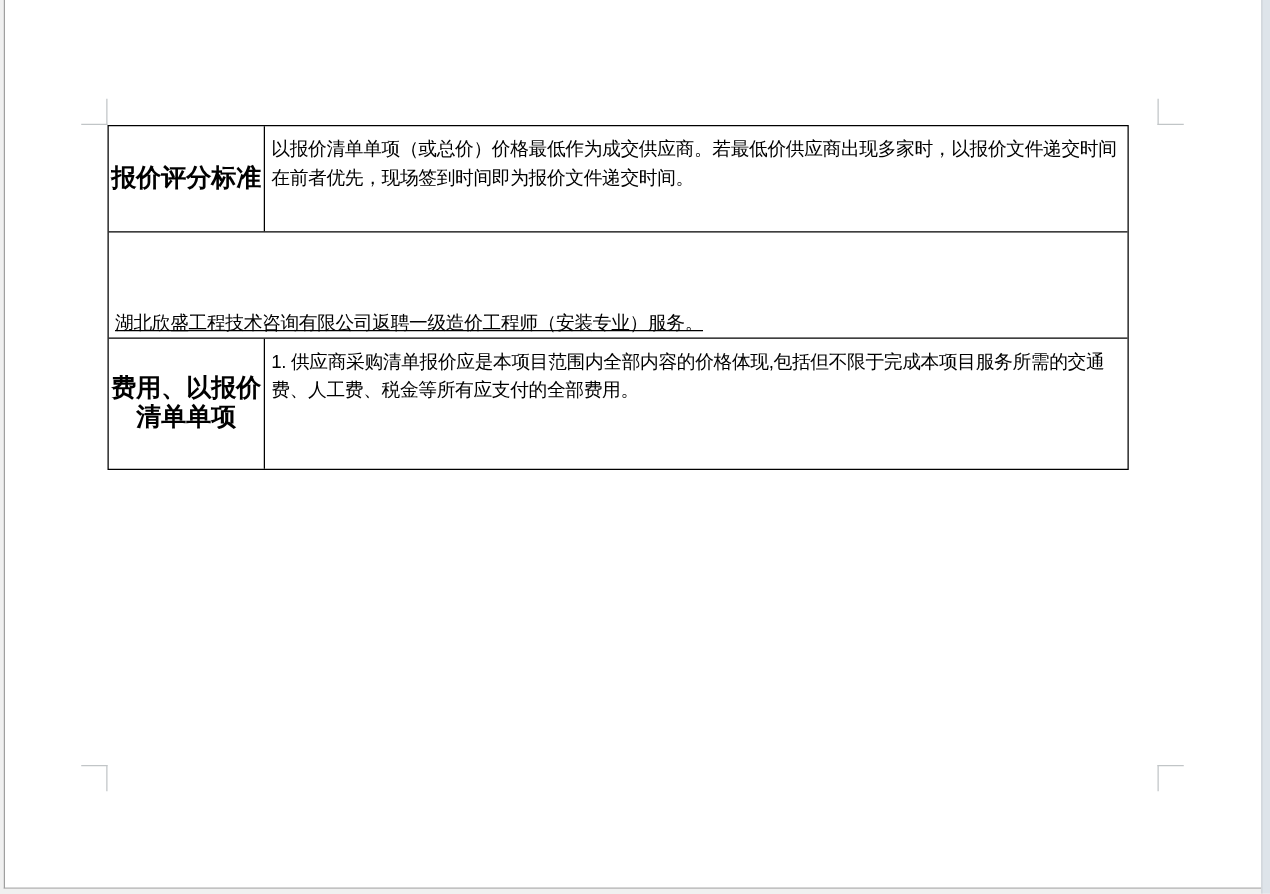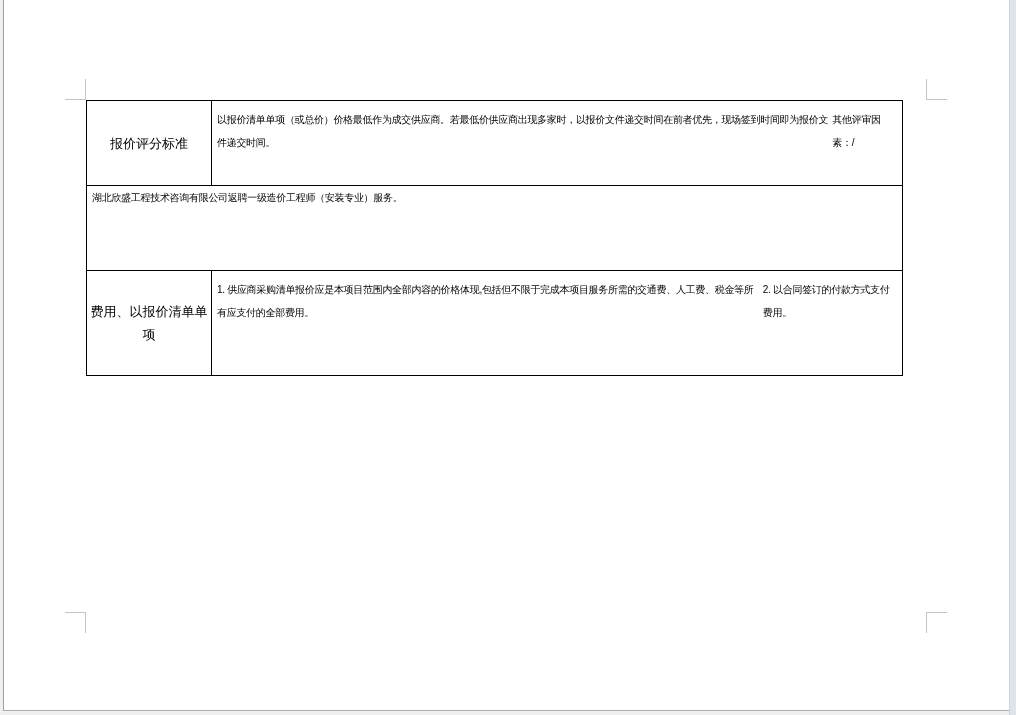--- a/index.html
+++ b/index.html
@@ -49,33 +49,33 @@
   .t-row:last-child { border-bottom: none; }
   .row-1 { height: 85px; }
   .row-2 { height: 85px; }
   .row-3 { height: 104px; }
 
   .label-cell {
     flex: 0 0 125px;
     border-right: 1.5px solid #000;
     display: flex; align-items: center; justify-content: center;
     text-align: center;
-    font-weight: normal;
-    font-size: 13px; line-height: 23px;
+    font-weight: bold;
+    font-size: 20px; line-height: 23px;
     padding: 0 2px;
   }
   .content-cell {
     flex: 1 1 auto;
     min-width: 0;
-    font-size: 10px; line-height: 23px;
+    font-size: 15px; line-height: 23px;
     letter-spacing: -0.3px;
     padding: 7px 5px 0 5px;
-    display: flex; flex-direction: row; justify-content: flex-start;
+    display: flex; flex-direction: column; justify-content: flex-start;
   }
-  .content-cell.v-center { justify-content: flex-start; padding-top: 0; }
+  .content-cell.v-center { justify-content: flex-end; padding-top: 0; text-decoration: underline; }
   .para { text-align: left; }
 </style>
 </head>
 <body>
 
 <div class="viewport">
 
   <div class="page"></div>
 
   <div class="right-strip"></div>
@@ -84,32 +84,30 @@
   <div class="mark mark-tr"></div>
   <div class="mark mark-bl"></div>
   <div class="mark mark-br"></div>
 
   <div class="doc-table">
 
     <div class="t-row row-1">
       <div class="label-cell">报价评分标准</div>
       <div class="content-cell">
         <div class="para">以报价清单单项（或总价）价格最低作为成交供应商。若最低价供应商出现多家时，以报价文件递交时间在前者优先，现场签到时间即为报价文件递交时间。</div>
-        <div class="para">其他评审因素：/</div>
       </div>
     </div>
 
     <div class="t-row row-2">
       <div class="content-cell v-center">
         <div class="para">湖北欣盛工程技术咨询有限公司返聘一级造价工程师（安装专业）服务。</div>
       </div>
     </div>
 
     <div class="t-row row-3">
       <div class="label-cell">费用、以报价清单单项</div>
       <div class="content-cell">
         <div class="para">1. 供应商采购清单报价应是本项目范围内全部内容的价格体现,包括但不限于完成本项目服务所需的交通费、人工费、税金等所有应支付的全部费用。</div>
-        <div class="para">2. 以合同签订的付款方式支付费用。</div>
       </div>
     </div>
 
   </div>
 </div>
 
 </body></html>

